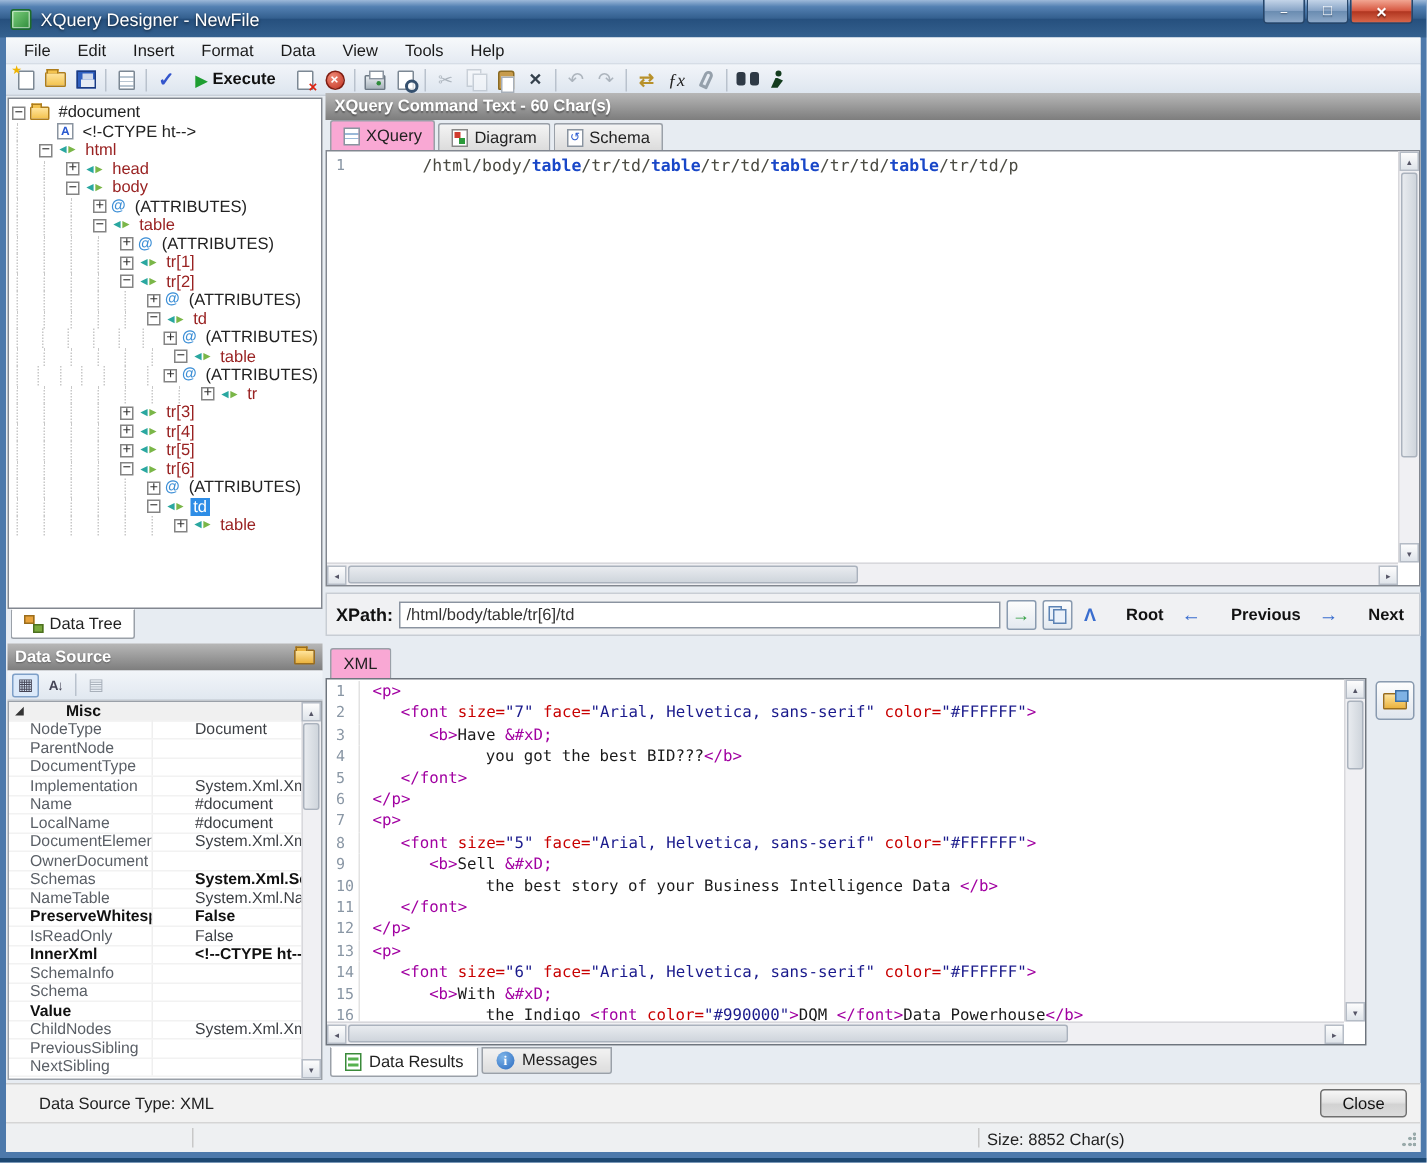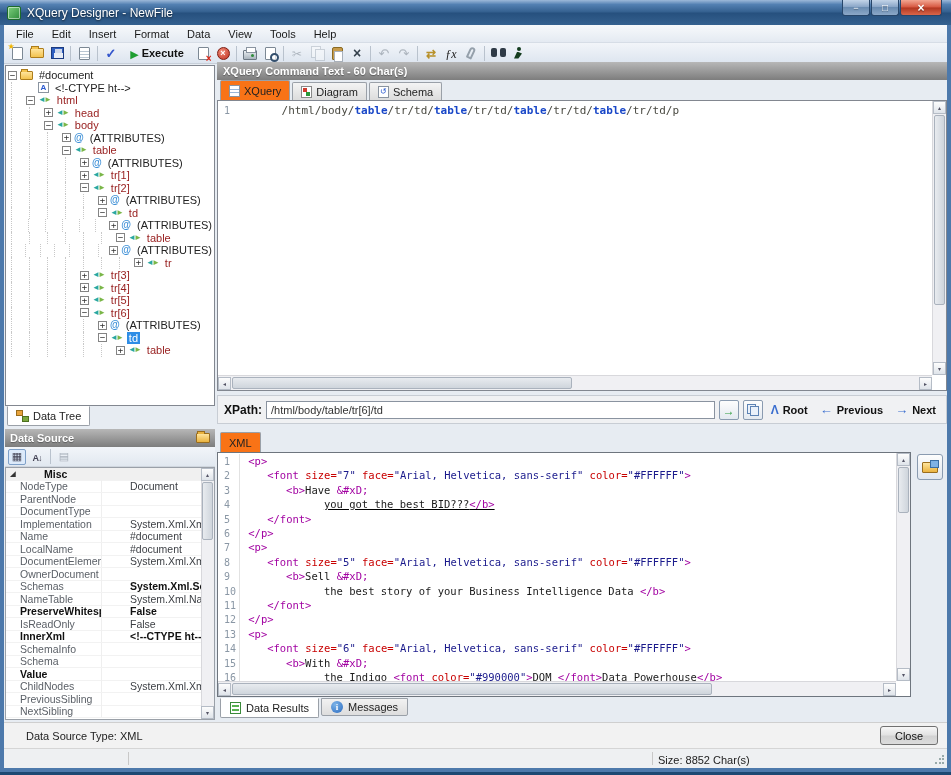--- a/index.html
+++ b/index.html
@@ -140,21 +140,21 @@
   .a-dn::before{content:"\25BE";}
   .a-lf::before{content:"\25C2";}
   .a-rt::before{content:"\25B8";}
 
   
   .xq-header{position:absolute;left:213px;top:37px;right:0;height:18px;background:linear-gradient(#b7b7b7,#7d7d7d);
     display:flex;align-items:center;padding:0 6px;}
   .xq-tabs{position:absolute;left:213px;top:55px;right:0;height:20px;display:flex;align-items:flex-end;gap:2px;padding-left:3px;}
   .xtab{display:inline-flex;align-items:center;gap:4px;height:18px;padding:0 8px;font-size:11px;color:#222;
     background:linear-gradient(#f4f4f4,#dcdcdc);border:1px solid #9aa0a8;border-bottom:none;border-radius:2px 2px 0 0;}
-  .xtab.active{background:#f97316;height:20px;}
+  .xtab.active{background:#f9a8d4;height:20px;}
   .tabicon{width:11px;height:12px;flex:none;position:relative;}
   .ic-xq{background:linear-gradient(#fff 0 3px,#9ab8d8 3px 4px,#fff 4px 6px,#9ab8d8 6px 7px,#fff 7px);border:1px solid #8a94a0;}
   .ic-dg{border:1px solid #888;background:#fff;}
   .ic-dg::before{content:"";position:absolute;top:1px;left:1px;width:4px;height:4px;background:#d03c2e;}
   .ic-dg::after{content:"";position:absolute;bottom:1px;right:1px;width:4px;height:4px;background:#2a9a3a;}
   .ic-sc{background:#fff;border:1px solid #8a94a0;display:flex;align-items:center;justify-content:center;}
   .ic-sc::before{content:"\21BA";color:#2a5ad0;font-size:8px;}
 
   .xq-code{position:absolute;left:213px;top:75px;right:0;height:291px;background:#fff;border:1px solid #828790;}
   .code-line{display:flex;font-family:"DejaVu Sans Mono",monospace;font-size:11px;line-height:14px;}
@@ -173,21 +173,21 @@
   .xpath-label{font-size:12px;font-weight:bold;color:#111;}
   .xpath-input{flex:1;height:18px;border:1px solid #8a93a0;background:#fff;font-size:11px;color:#333;padding:0 4px;
     font-family:"Liberation Sans",sans-serif;}
   .xbtn{width:20px;height:20px;border:1px solid #8a9bb0;border-radius:2px;background:linear-gradient(#fdfdfd,#e3e9f0);
     display:flex;align-items:center;justify-content:center;flex:none;}
   .i-go::before{content:"\2192";color:#2e9e3e;font-weight:bold;font-size:12px;}
   .i-copy2{width:11px;height:11px;position:relative;}
   .i-copy2::before,.i-copy2::after{content:"";position:absolute;width:7px;height:8px;background:#eaf1fa;border:1px solid #5d83b4;}
   .i-copy2::before{top:0;left:0;}
   .i-copy2::after{top:2px;left:3px;}
-  .nav-link{display:inline-flex;align-items:center;gap:4px;font-size:11px;font-weight:bold;color:#111;padding:0 4px;flex:none;}
+  .nav-link{display:inline-flex;align-items:center;gap:20px;font-size:11px;font-weight:bold;color:#111;padding:0 4px;flex:none;}
   .i-root::before{content:"\039B";color:#3a6ecf;font-weight:bold;font-size:12px;}
   .i-prev::before{content:"\2190";color:#3a6ecf;font-weight:bold;font-size:13px;}
   .i-next::before{content:"\2192";color:#3a6ecf;font-weight:bold;font-size:13px;}
 
   .xml-tabrow{position:absolute;left:213px;top:405px;right:0;height:22px;display:flex;align-items:flex-end;padding-left:3px;}
   .xml-box{position:absolute;left:213px;top:427px;right:36px;height:245px;background:#fff;border:1px solid #6e757e;overflow:hidden;}
   .xml-lines{position:absolute;top:1px;left:0;right:14px;bottom:15px;overflow:hidden;}
   .xline{display:flex;font-family:"DejaVu Sans Mono",monospace;font-size:10.5px;line-height:13.4px;}
   .xline .lnum{width:22px;border-right:1px solid #e2e2e2;margin-right:2px;}
   .xml-vscroll{position:absolute;top:0;right:0;width:14px;bottom:15px;background:#f0f0f3;border-left:1px solid #d8d8dc;}
@@ -726,21 +726,21 @@
         <div class="xline">
           <span class="lnum">2</span>
           <span class="lcode" style="padding-left: 25.2px;"><span class="sx-t">&lt;font </span><span class="sx-a">size=</span><span class="sx-v">"7"</span><span class="sx-a"> face=</span><span class="sx-v">"Arial, Helvetica, sans-serif"</span><span class="sx-a"> color=</span><span class="sx-v">"#FFFFFF"</span><span class="sx-t">&gt;</span></span>
         </div>
         <div class="xline">
           <span class="lnum">3</span>
           <span class="lcode" style="padding-left: 44.1px;"><span class="sx-t">&lt;b&gt;</span><span class="sx-x">Have </span><span class="sx-e">&amp;#xD;</span></span>
         </div>
         <div class="xline">
           <span class="lnum">4</span>
-          <span class="lcode" style="padding-left: 81.9px; text-decoration: underline;"><span class="sx-x">you got the best BID???</span><span class="sx-t">&lt;/b&gt;</span></span>
+          <span class="lcode" style="padding-left: 81.9px;"><span class="sx-x">you got the best BID???</span><span class="sx-t">&lt;/b&gt;</span></span>
         </div>
         <div class="xline">
           <span class="lnum">5</span>
           <span class="lcode" style="padding-left: 25.2px;"><span class="sx-t">&lt;/font&gt;</span></span>
         </div>
         <div class="xline">
           <span class="lnum">6</span>
           <span class="lcode" style="padding-left: 6.3px;"><span class="sx-t">&lt;/p&gt;</span></span>
         </div>
         <div class="xline">

